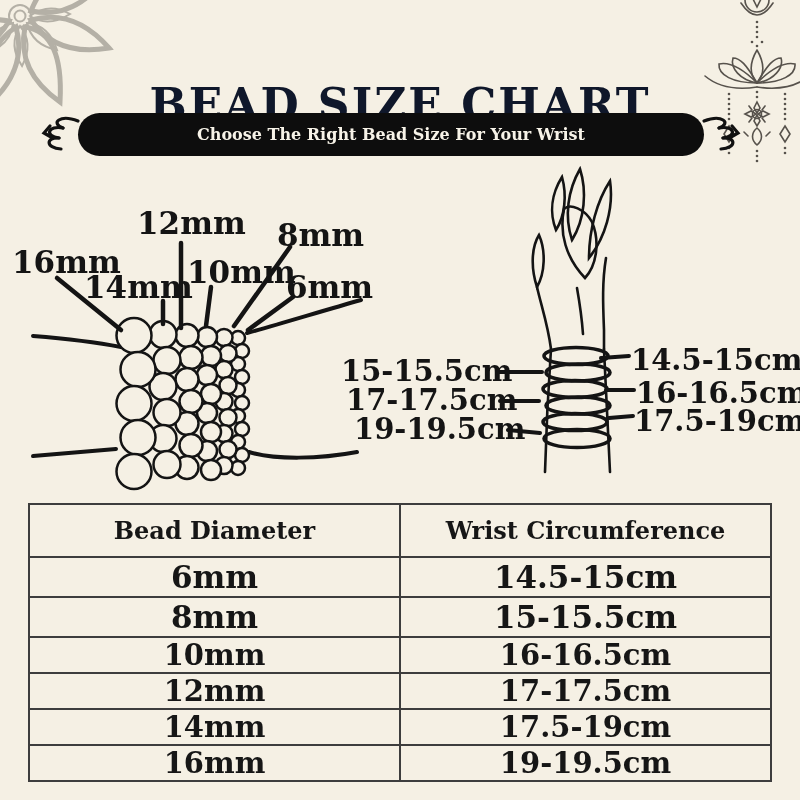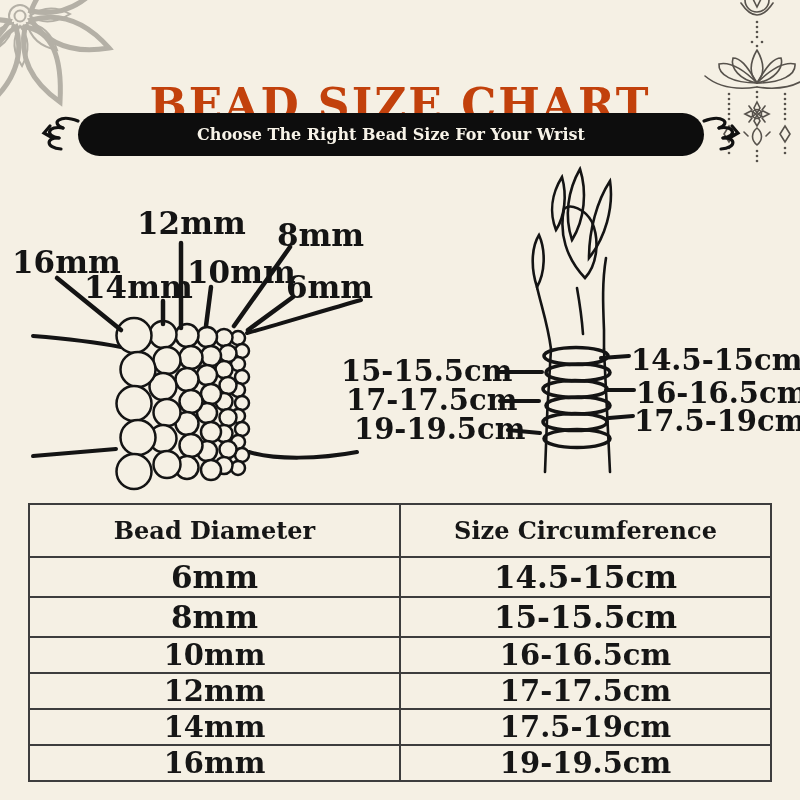--- a/index.html
+++ b/index.html
@@ -5,21 +5,21 @@
   html,body{margin:0;padding:0;}
   body{
     width:800px;height:800px;position:relative;overflow:hidden;
     background:#f5f0e4;
     font-family:"DejaVu Serif","Liberation Serif",serif;
     color:#141414;
   }
   #art{position:absolute;left:0;top:0;}
   .title{
     position:absolute;left:0;right:0;top:50px;text-align:center;
-    font-size:44px;font-weight:bold;letter-spacing:2px;color:#c2410c;
+    font-size:44px;font-weight:bold;letter-spacing:2px;color:#0f172a;
     white-space:nowrap;
   }
   .pill{
     position:absolute;left:78px;top:113px;width:626px;height:43px;
     background:#0d0d0d;border-radius:22px;
     display:flex;align-items:center;justify-content:center;
     color:#f7f3e8;font-size:16px;font-weight:bold;white-space:nowrap;
   }
   .lbl{
     position:absolute;font-weight:bold;color:#141414;line-height:1;
@@ -259,21 +259,21 @@
 <div class="lbl wlbl wl-1">17-17.5cm</div>
 <div class="lbl wlbl wl-2">19-19.5cm</div>
 <div class="lbl wlbl wr-0">14.5-15cm</div>
 <div class="lbl wlbl wr-1">16-16.5cm</div>
 <div class="lbl wlbl wr-2">17.5-19cm</div>
 
 <table class="size">
   <thead>
     <tr class="r-head">
       <th>Bead Diameter</th>
-      <th>Size Circumference</th>
+      <th>Wrist Circumference</th>
     </tr>
   </thead>
   <tbody>
     <tr class="r0">
       <td>6mm</td>
       <td>14.5-15cm</td>
     </tr>
     <tr class="r1">
       <td>8mm</td>
       <td>15-15.5cm</td>

